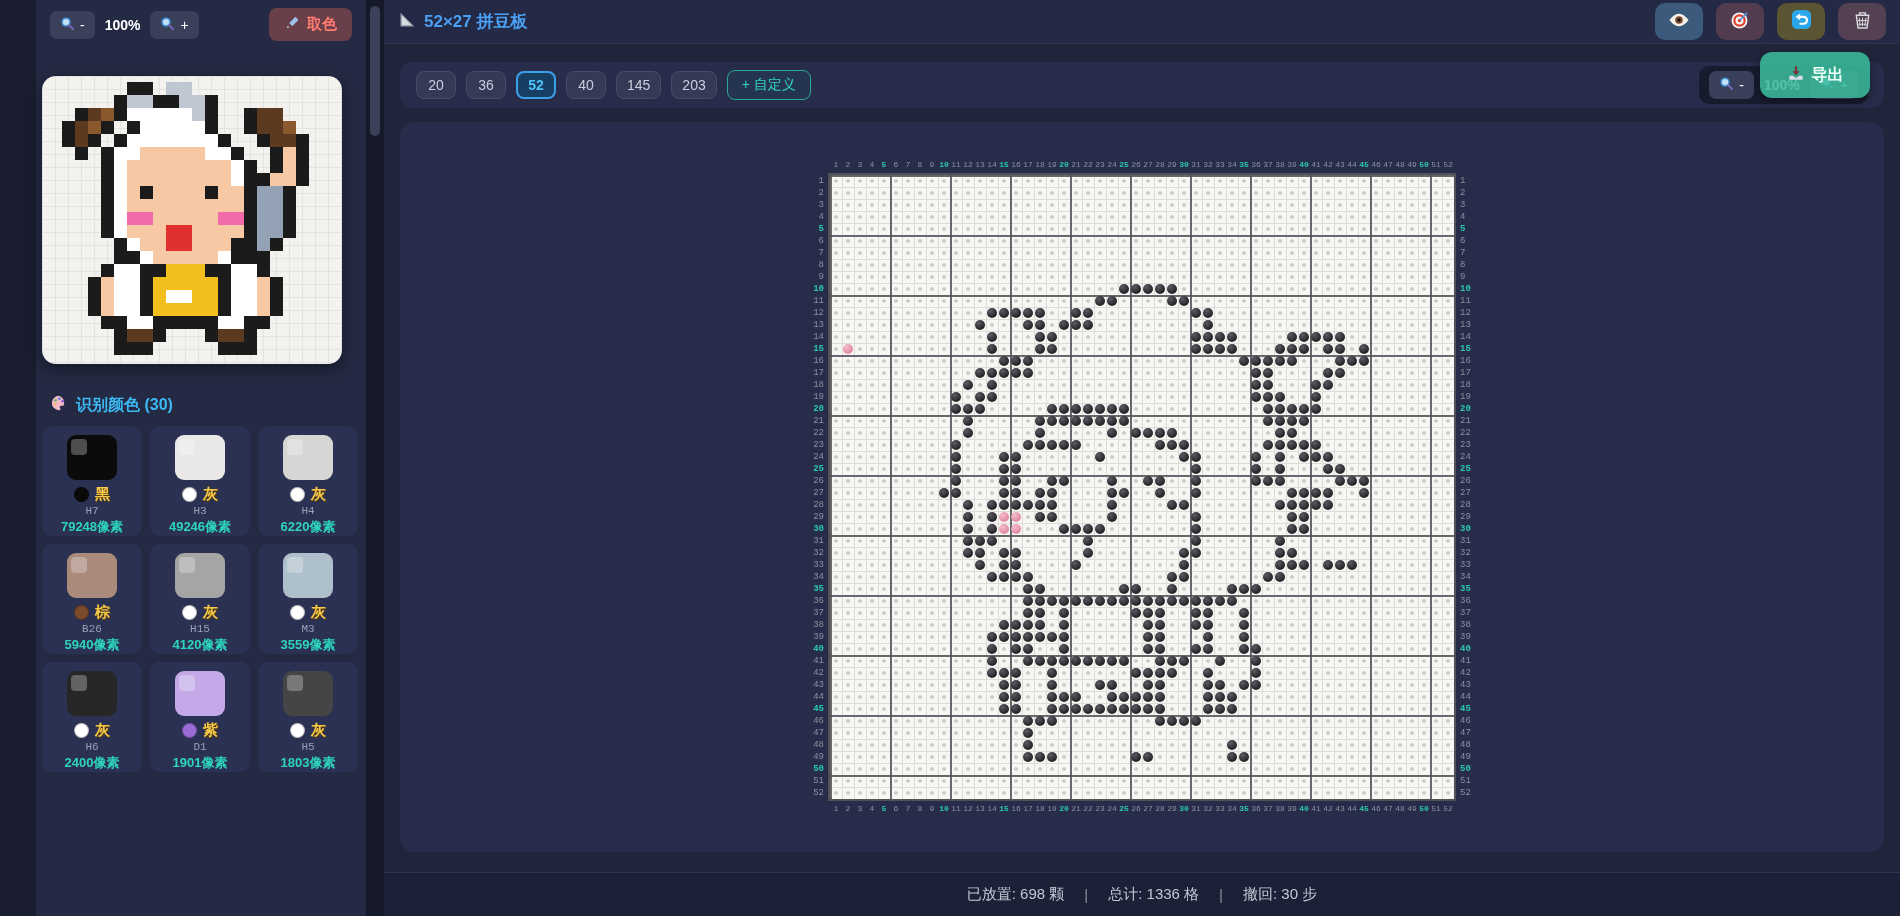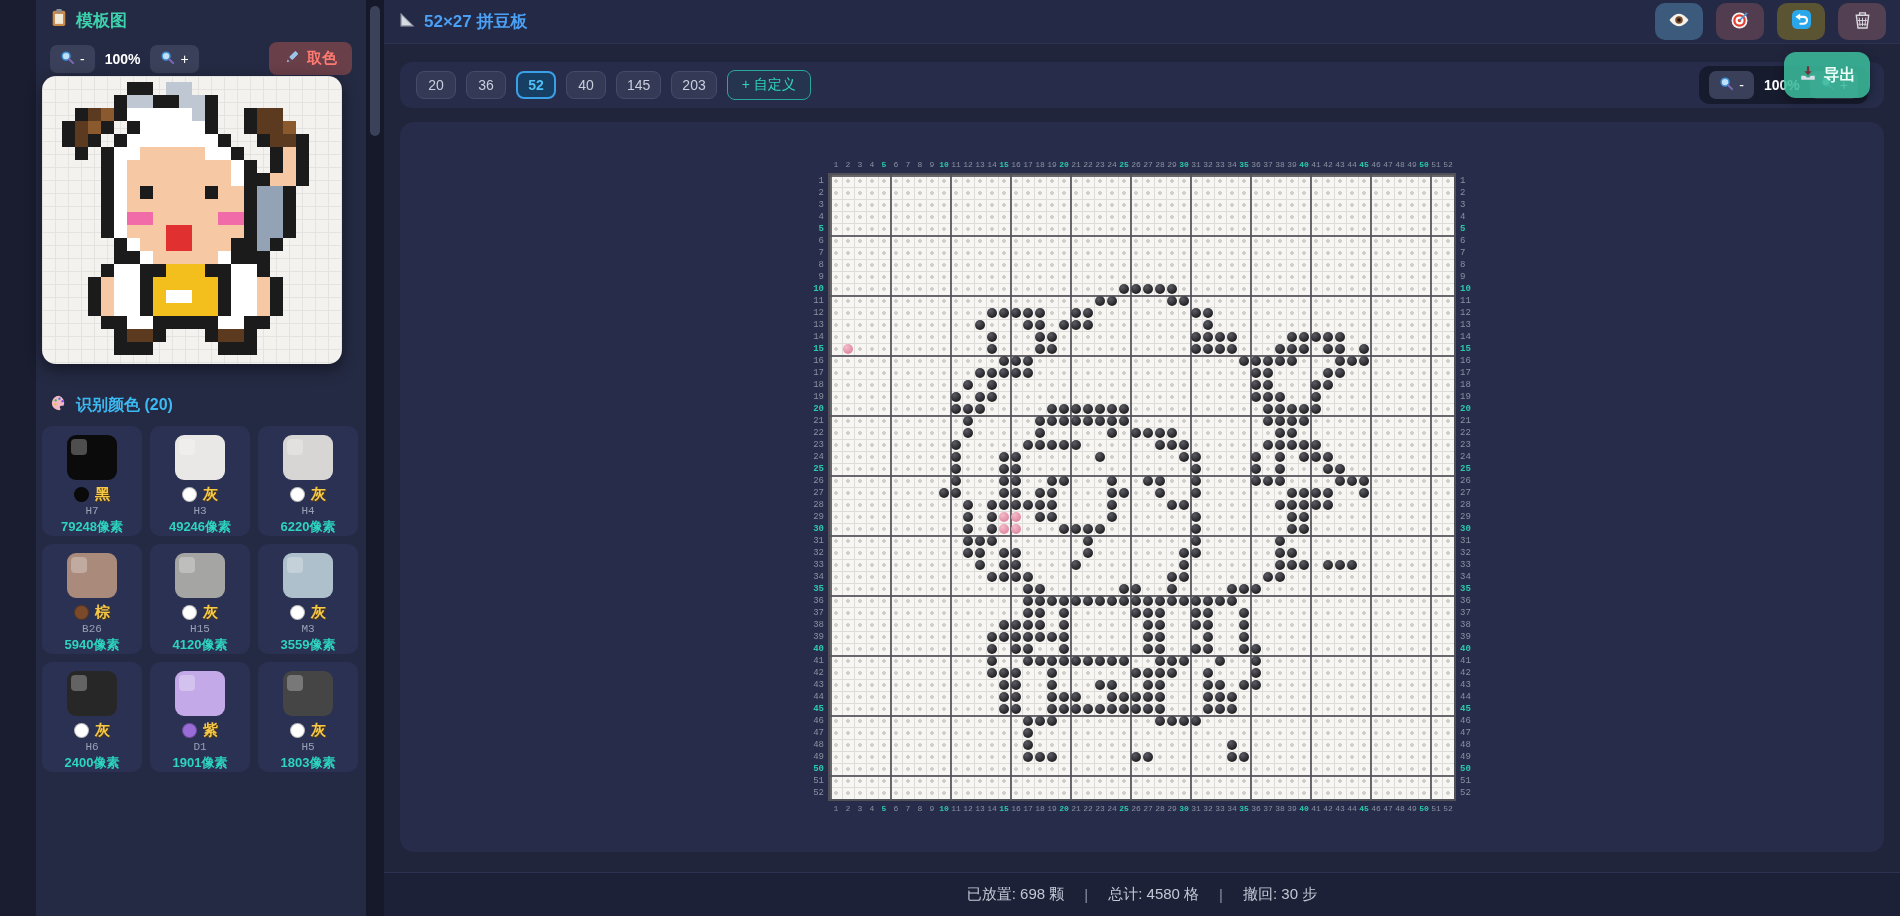--- a/index.html
+++ b/index.html
@@ -41,21 +41,21 @@
   .mh-title { color:#4aa0f5; font-size:17px; font-weight:bold; margin-left:8px; }
   .mh-actions { margin-left:auto; display:flex; gap:13px; }
   .act-btn { width:48px; height:37px; border-radius:10px; display:flex; align-items:center; justify-content:center; cursor:pointer; }
   .act-eye { background:#3c5a7c; } .act-target { background:#523c4f; }
   .act-undo { background:#5a5432; } .act-trash { background:#534052; }
   .toolbar { position:absolute; left:16px; right:16px; top:62px; height:46px; background:#262c49; border-radius:12px; display:flex; align-items:center; padding:0 16px; gap:10px; }
   .size-pill { min-width:40px; padding:5px 10px; text-align:center; background:#343a55; border:1px solid #454c6b; border-radius:8px; color:#c9cede; font-size:14px; cursor:pointer; }
   .size-pill.active { background:#173f63; border:2px solid #3aa0e8; color:#4ec1f7; font-weight:bold; padding:4px 9px; }
   .custom-pill { padding:5px 14px; border:1px solid #2aa79b; border-radius:8px; color:#2fd4c0; font-size:14px; background:rgba(42,167,155,.08); cursor:pointer; }
   .zoom-group { margin-left:auto; background:#171b2e; border-radius:10px; padding:5px 10px; display:flex; gap:10px; align-items:center; }
-  .export-btn { position:absolute; right:30px; top:52px; width:86px; height:46px; background:rgba(58,186,154,.88); border-radius:12px; display:flex; align-items:center; justify-content:center; gap:7px; color:#eafff8; font-weight:bold; font-size:16px; z-index:5; box-shadow:0 3px 10px rgba(0,0,0,.35); cursor:pointer; }
+  .export-btn { position:absolute; right:30px; top:52px; width:110px; height:46px; background:rgba(58,186,154,.88); border-radius:12px; display:flex; align-items:center; justify-content:center; gap:7px; color:#eafff8; font-weight:bold; font-size:16px; z-index:5; box-shadow:0 3px 10px rgba(0,0,0,.35); cursor:pointer; }
   .board-panel { position:absolute; left:16px; right:16px; top:122px; bottom:64px; background:#262c49; border-radius:14px; }
   .board { position:absolute; left:50%; top:50%; transform:translate(-50%,-50%);
     display:grid; grid-template-columns:20px 628px 20px; grid-template-rows:16px 628px 16px; }
   .labels-top, .labels-bottom { grid-column:2; display:flex; padding-left:2px; }
   .labels-top span, .labels-bottom span { flex:0 0 12px; text-align:center; font-size:8px; line-height:15px; color:#8b90a0; font-family:"Liberation Mono","DejaVu Sans Mono",monospace; }
   .labels-left, .labels-right { grid-row:2; padding-top:2px; }
   .labels-left span, .labels-right span { display:block; height:12px; line-height:12px; font-size:9px; color:#8b90a0; font-family:"Liberation Mono","DejaVu Sans Mono",monospace; }
   .labels-left span { text-align:right; padding-right:4px; }
   .labels-right span { text-align:left; padding-left:4px; }
   .labels-top .hl, .labels-bottom .hl, .labels-left .hl, .labels-right .hl { color:#2cc8ab; font-weight:bold; }
@@ -71,30 +71,20 @@
   .bead.pink { background:radial-gradient(circle at 35% 30%, #f4bcc9, #e08ba4 70%); }
   .status-bar { position:absolute; left:0; right:0; bottom:0; height:44px; background:#1c2137; border-top:1px solid #2c3250; display:flex; align-items:center; justify-content:center; gap:20px; color:#c3c8d4; font-size:15px; }
   .status-sep { color:#8a8fa0; }
 </style>
 </head>
 <body>
 
 <div class="left-strip"></div>
 
 <div class="sidebar">
-  <div class="sb-header">
-    <span>
-      <svg width="18" height="20" viewBox="0 0 20 22">
-          <rect x="3" y="3" width="14" height="17" rx="2" fill="#c98a4b"></rect>
-          <rect x="5.5" y="6.5" width="9" height="11" fill="#f2ead9"></rect>
-          <rect x="7" y="1" width="6" height="4" rx="1.2" fill="#8a8f98"></rect>
-        </svg>
-    </span>
-    <span class="sb-title">模板图</span>
-  </div>
   <div class="sb-controls">
     <div class="zoom-btn">
       <span><svg width="15" height="15" viewBox="0 0 16 16">
             <circle cx="6.5" cy="6.5" r="4.2" fill="#bfe0f7" stroke="#3d8fd6" stroke-width="1.6"></circle>
             <path d="M9.8 9.8 L14 14" stroke="#7a68b8" stroke-width="2.2" stroke-linecap="round"></path>
           </svg></span>
       <span>-</span>
     </div>
     <span class="zoom-val">100%</span>
     <div class="zoom-btn">
@@ -605,21 +595,21 @@
   <div class="colors-header">
     <span>
       <svg width="18" height="18" viewBox="0 0 20 20">
           <path d="M10 2 a8 8 0 1 0 0 16 c2 0 2-1.4 1.2-2.4 -.8-1 -.2-2.6 1.6-2.6 h2.2 A8 8 0 0 0 10 2z" fill="#f2b8c6"></path>
           <circle cx="6.3" cy="7" r="1.3" fill="#4ab54a"></circle>
           <circle cx="10.5" cy="5.3" r="1.3" fill="#4a7ae0"></circle>
           <circle cx="14" cy="8" r="1.3" fill="#8a4ae0"></circle>
           <circle cx="5.8" cy="11.5" r="1.3" fill="#f0c040"></circle>
         </svg>
     </span>
-    <span class="colors-title">识别颜色 (20)</span>
+    <span class="colors-title">识别颜色 (30)</span>
   </div>
   <div class="colors-grid">
       <div class="color-card">
         <div class="swatch" style="background: rgb(11, 11, 11);">
           <div class="sw-hl"></div>
         </div>
         <div class="c-row">
           <span class="c-dot" style="background: rgb(10, 10, 10);"></span>
           <span class="c-name">黑</span>
         </div>
@@ -1422,17 +1412,17 @@
           <span class="hl">50</span>
           <span>51</span>
           <span>52</span>
         </div>
     </div>
   </div>
 
   <div class="status-bar">
     <span><span>已放置:</span> <span>698 颗</span></span>
     <span class="status-sep">|</span>
-    <span><span>总计:</span> <span>4580 格</span></span>
+    <span><span>总计:</span> <span>1336 格</span></span>
     <span class="status-sep">|</span>
     <span><span>撤回:</span> <span>30 步</span></span>
   </div>
 </div>
 
 </body></html>

